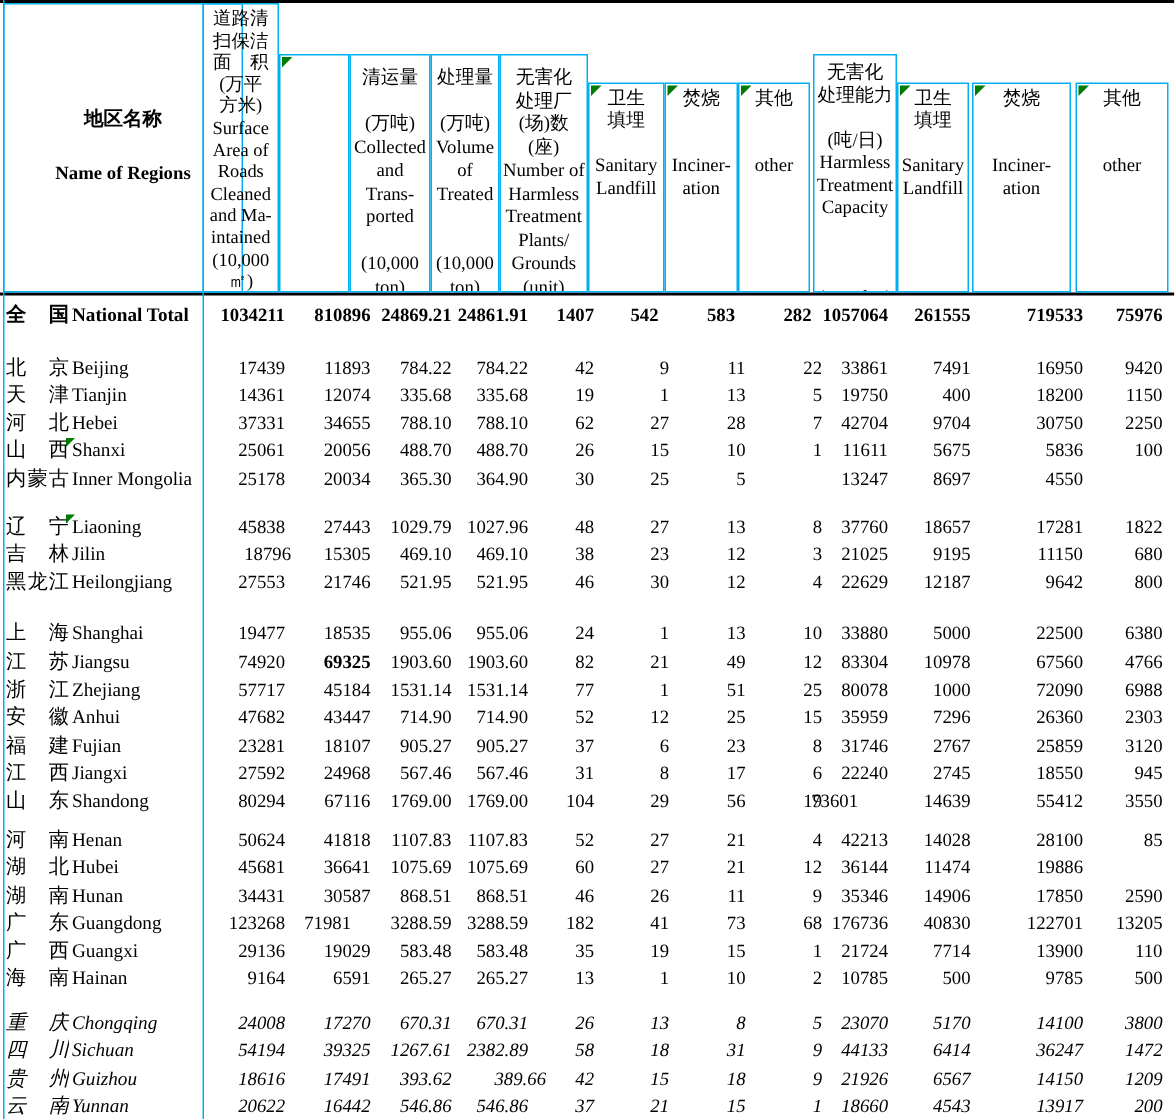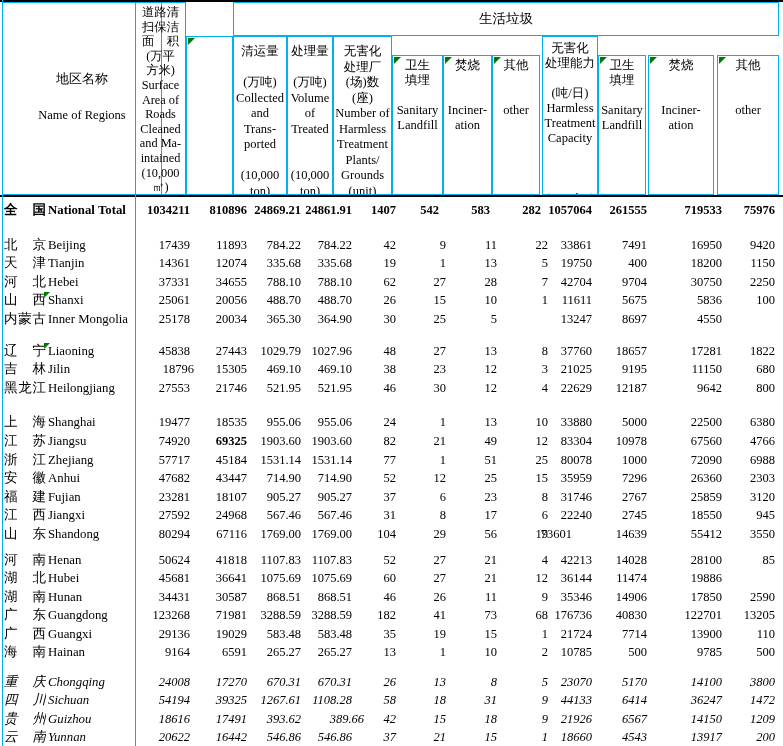--- a/index.html
+++ b/index.html
@@ -39,21 +39,21 @@
 <body>
 
 <div id="app">
 
   <div class="hline-black" style="top:0;"></div>
   <div class="hline-black" style="top:195px;"></div>
 
   <div class="vline-cyan" style="left:2px;top:0;height:746px;"></div>
   <div class="vline-cyan" style="left:135px;top:2px;height:744px;"></div>
 
-  <div class="box" id="region-head" style="left:2px;top:2px;width:160px;height:193px;">
+  <div class="box" id="region-head" style="left:2px;top:2px;width:160px;height:193px;font-weight:bold;">
     <div class="rh1">地区名称</div>
     <div class="rh2">Name of Regions</div>
   </div>
 
   <div class="box lh146 pt2" style="left:135px;top:2px;width:51px;height:193px;">
     <div>
         <div class="ln">道路清</div>
         <div class="ln">扫保洁</div>
         <div class="ln">面　积</div>
         <div class="ln">(万平</div>
@@ -66,23 +66,20 @@
         <div class="ln">intained</div>
         <div class="ln">(10,000</div>
         <div class="ln">㎡)</div>
       </div>
   </div>
 
   <div class="box lh155 pt4" style="left:186px;top:36px;width:47px;height:159px;">
     <i class="mk"></i>
   </div>
 
-  <div class="box" id="group-garbage" style="left:233px;top:2px;width:546px;height:34px;">
-    <span>生活垃圾</span>
-  </div>
 
   <div class="box lh155 pt7" style="left:233px;top:36px;width:54px;height:159px;">
     <div>
         <div class="ln">清运量</div>
         <div class="ln">&nbsp;</div>
         <div class="ln">(万吨)</div>
         <div class="ln">Collected</div>
         <div class="ln">and</div>
         <div class="ln">Trans-</div>
         <div class="ln">ported</div>
@@ -506,21 +503,21 @@
           <span class="val" style="left: 468px;">9</span>
           <span class="val" style="left: 512px;">35346</span>
           <span class="val" style="left: 567px;">14906</span>
           <span class="val" style="left: 642px;">17850</span>
           <span class="val" style="left: 695px;">2590</span>
         </div>
         <div class="row">
           <span class="zh">广东</span>
           <span class="en">Guangdong</span>
           <span class="val" style="left: 110px;">123268</span>
-          <span class="val" style="left: 167px;">71981</span>
+          <span class="val" style="left: 154px;">71981</span>
           <span class="val" style="left: 221px;">3288.59</span>
           <span class="val" style="left: 272px;">3288.59</span>
           <span class="val" style="left: 316px;">182</span>
           <span class="val" style="left: 366px;">41</span>
           <span class="val" style="left: 417px;">73</span>
           <span class="val" style="left: 468px;">68</span>
           <span class="val" style="left: 512px;">176736</span>
           <span class="val" style="left: 567px;">40830</span>
           <span class="val" style="left: 642px;">122701</span>
           <span class="val" style="left: 695px;">13205</span>
@@ -574,21 +571,21 @@
           <span class="val" style="left: 567px;">5170</span>
           <span class="val" style="left: 642px;">14100</span>
           <span class="val" style="left: 695px;">3800</span>
         </div>
         <div class="row">
           <span class="zh">四川</span>
           <span class="en">Sichuan</span>
           <span class="val" style="left: 110px;">54194</span>
           <span class="val" style="left: 167px;">39325</span>
           <span class="val" style="left: 221px;">1267.61</span>
-          <span class="val" style="left: 272px;">1108.28</span>
+          <span class="val" style="left: 272px;">2382.89</span>
           <span class="val" style="left: 316px;">58</span>
           <span class="val" style="left: 366px;">18</span>
           <span class="val" style="left: 417px;">31</span>
           <span class="val" style="left: 468px;">9</span>
           <span class="val" style="left: 512px;">44133</span>
           <span class="val" style="left: 567px;">6414</span>
           <span class="val" style="left: 642px;">36247</span>
           <span class="val" style="left: 695px;">1472</span>
         </div>
         <div class="row">

